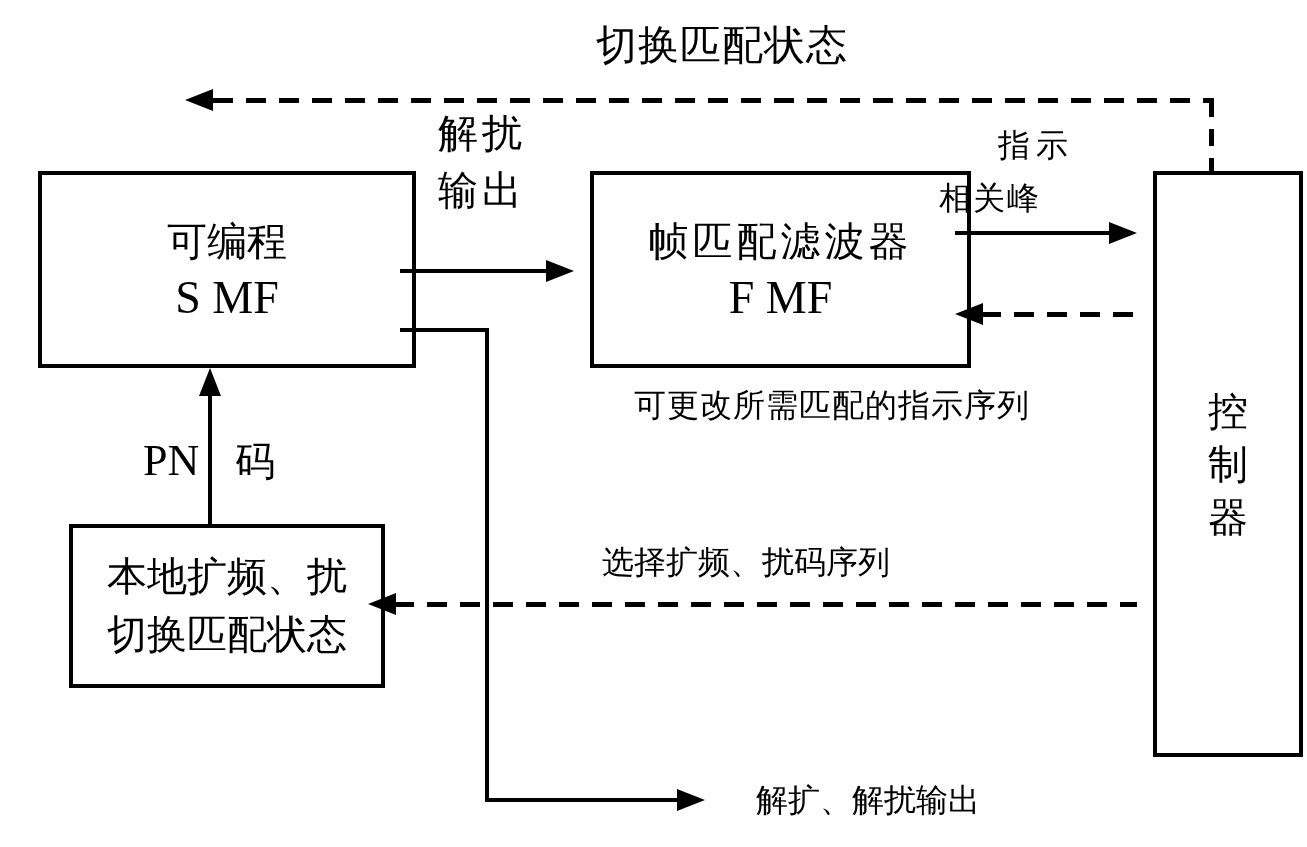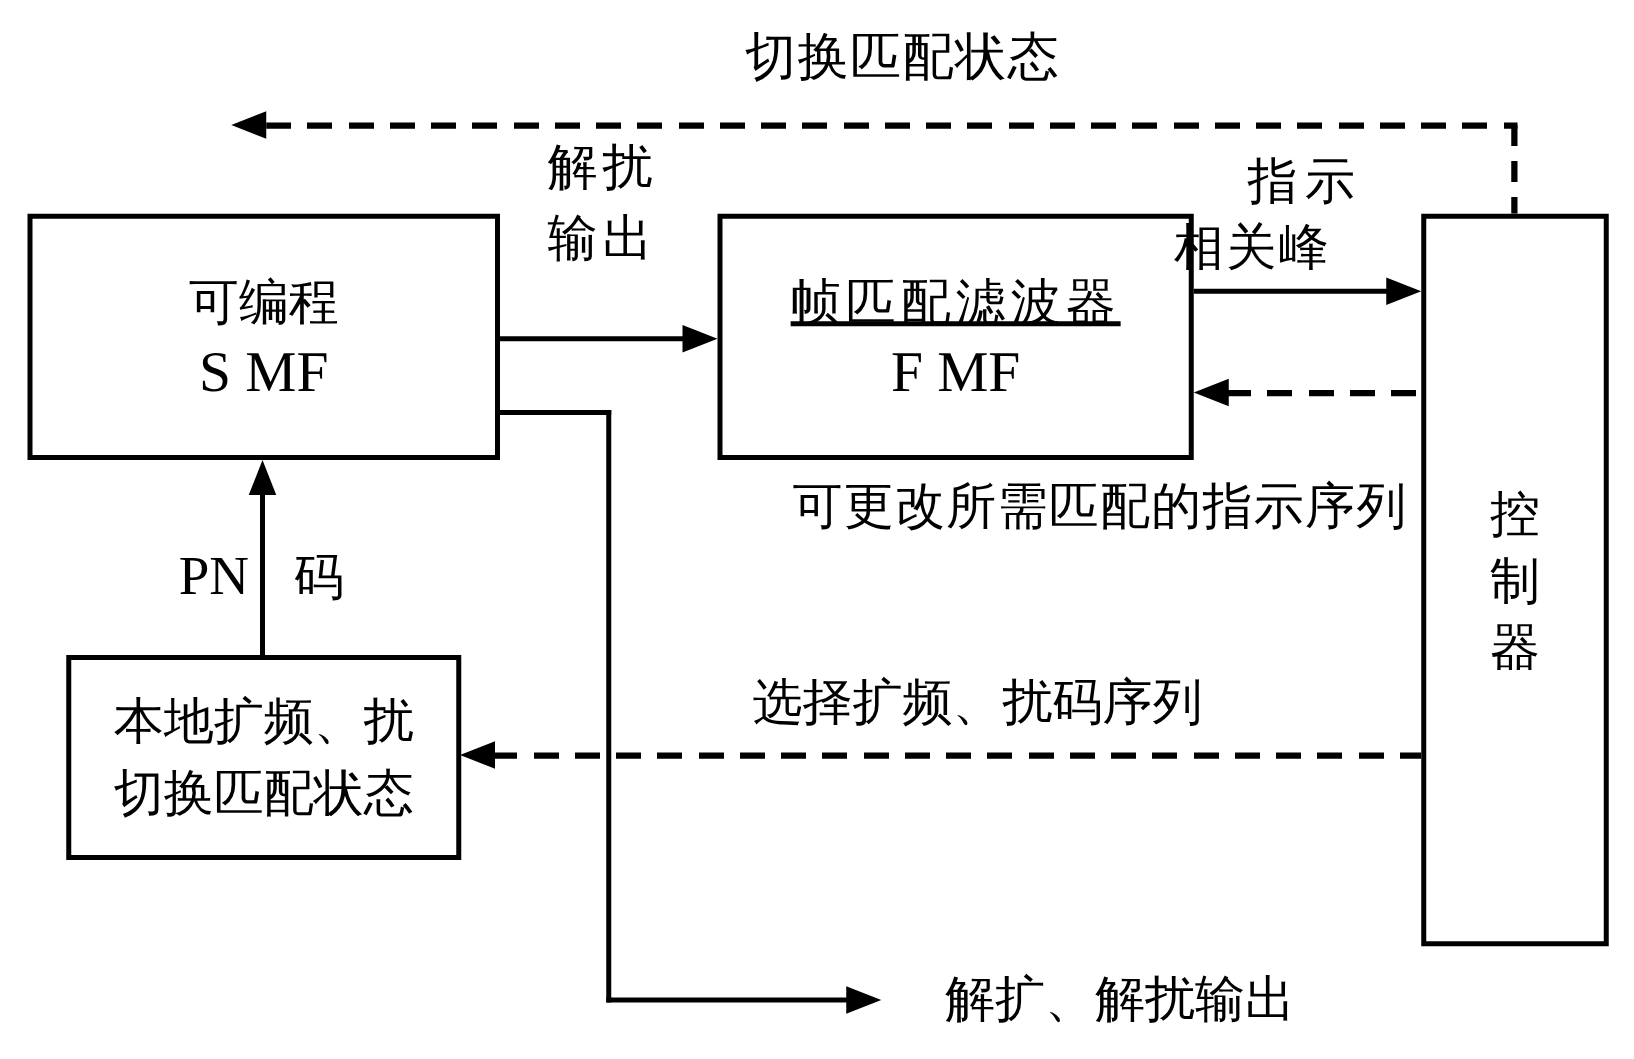--- a/index.html
+++ b/index.html
@@ -4,27 +4,27 @@
 <style>
   html,body { margin:0; padding:0; background:#ffffff; }
   .canvas {
     position:relative; width:1307px; height:847px; background:#ffffff;
     color:#000; font-family:"Liberation Serif","DejaVu Serif",serif;
     overflow:hidden;
   }
   .box {
     position:absolute; box-sizing:border-box; border:4px solid #000;
     background:#ffffff; display:flex; flex-direction:column;
-    align-items:center; justify-content:center; text-align:center;
+    align-items:center; justify-content:center; text-align:center;margin-left:16px;
   }
   .cn   { font-size:40px; line-height:56px; white-space:nowrap; }
-  .cn-sp{ letter-spacing:4px;text-decoration:underline; }
+  .cn-sp{ letter-spacing:4px; }
   .latin{ font-size:46px; line-height:56px; white-space:nowrap; }
   .vtext{ font-size:40px; line-height:53px; }
-  .label{ position:absolute; font-size:40px; line-height:48px; white-space:nowrap; }
+  .label{ position:absolute; font-size:32px; line-height:48px; white-space:nowrap; }
   .lblock{ position:absolute; font-size:40px; line-height:57px; letter-spacing:4px; white-space:nowrap; }
   .hline { position:absolute; height:4px; background:#000; }
   .vline { position:absolute; width:4px;  background:#000; }
   .hdash { position:absolute; height:5px;
            background:repeating-linear-gradient(to right,#000 0 20px,transparent 20px 33px); }
   .vdash { position:absolute; width:5px;
            background:repeating-linear-gradient(to bottom,#000 0 17px,transparent 17px 29px); }
   .ah-right{ position:absolute; width:0; height:0;
              border-top:11px solid transparent; border-bottom:11px solid transparent;
              border-left:28px solid #000; }

